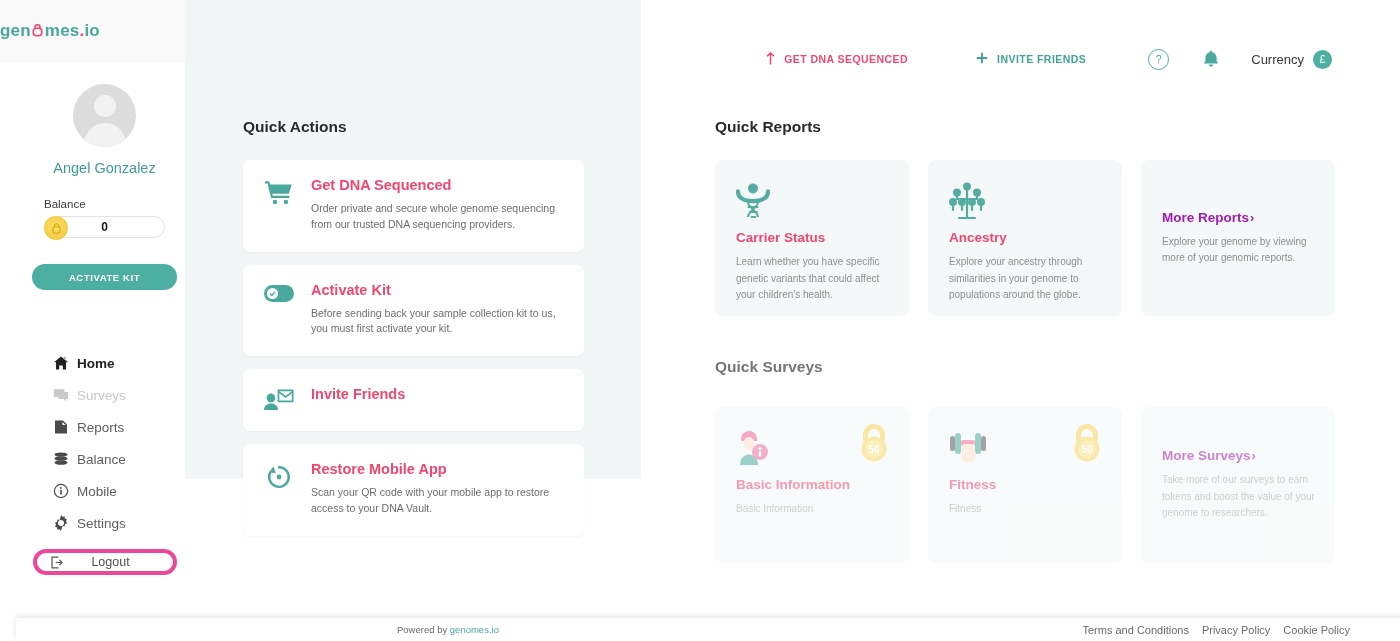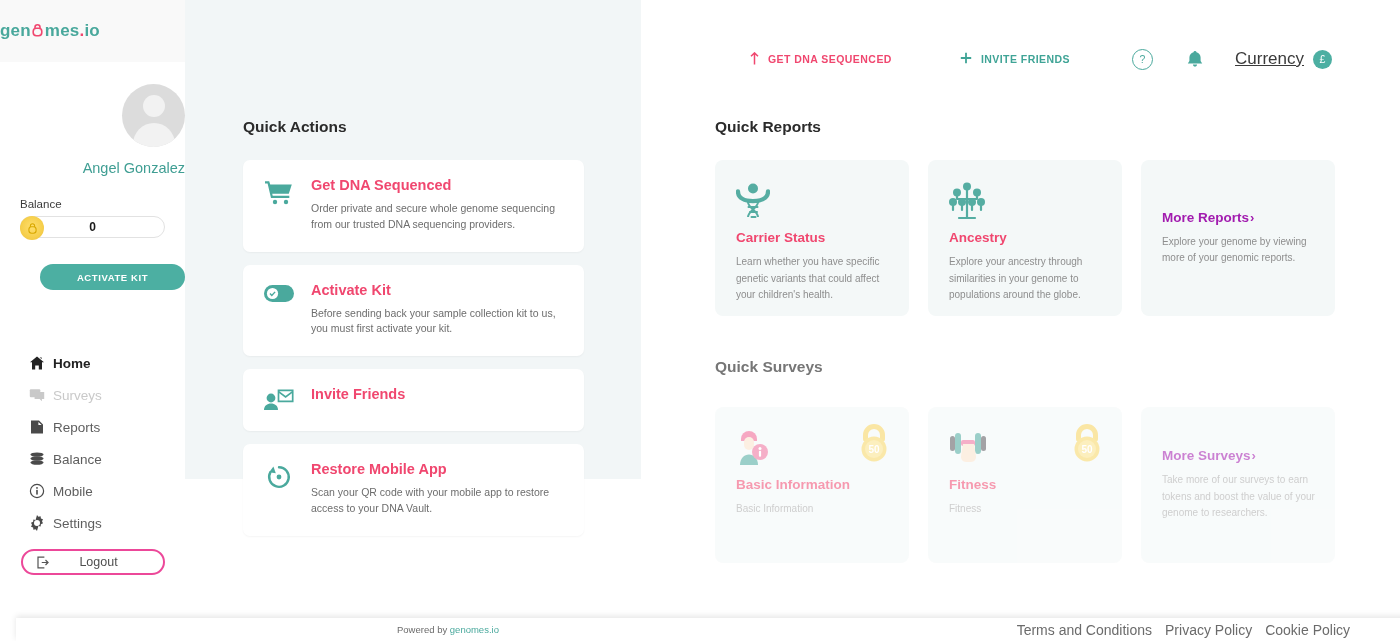--- a/index.html
+++ b/index.html
@@ -21,21 +21,21 @@
   .logo-area {
     width: 100%; height: 62px;
     display: flex; align-items: center; justify-content: flex-start;
     background: #f9f9f9;
   }
   .logo { font-size: 17px; font-weight: 700; letter-spacing: .2px; color: #49a89c; display: flex; align-items: baseline; }
   .logo .lock-o { display: inline-block; width: 13px; height: 14px; position: relative; margin: 0 .5px; }
   .logo .lock-o svg { position: absolute; left: 0; top: 1px; }
   .logo .dot { color: #f0476f; }
 
-  .profile { width: 100%; display: flex; flex-direction: column; align-items: flex-end; padding-top: 22px; background:#fff; flex:1; }
+  .profile { width: 100%; display: flex; flex-direction: column; align-items: center; padding-top: 22px; background:#fff; flex:1;padding-left:24px; }
   .avatar {
     width: 63px; height: 63px; border-radius: 50%; background: #dcdcdc;
     position: relative; overflow: hidden;
   }
   .avatar .head { position: absolute; width: 22px; height: 22px; border-radius: 50%; background: #f2f2f2; left: 50%; top: 11px; transform: translateX(-50%); }
   .avatar .body { position: absolute; width: 42px; height: 26px; border-radius: 21px 21px 0 0; background: #f2f2f2; left: 50%; bottom: -2px; transform: translateX(-50%); }
   .user-name { margin-top: 13px; font-size: 14.5px; color: #3f9e93; font-weight: 400; }
 
   .balance-block { width: 100%; padding: 0 20px; margin-top: 22px; }
   .balance-label { font-size: 11.5px; color: #3a3a3a; margin-bottom: 6px; }
@@ -63,21 +63,21 @@
     cursor: pointer; text-decoration: none;
   }
   .nav-icon { width: 17px; display: flex; align-items: center; justify-content: center; color: #4a4a4a; }
   .nav-label { font-size: 13.5px; color: #5e5e5e; }
   .nav-item.active .nav-label { color: #222; font-weight: 700; }
   .nav-item.active .nav-icon { color: #222; }
   .nav-item.disabled .nav-label { color: #c9c9c9; }
   .nav-item.disabled .nav-icon { color: #c9c9c9; }
 
   .logout-btn {
-    width: 144px; height: 26px; margin: 10px auto 0; border: 2px solid #ec4899; border-radius: 14px;
+    width: 144px; height: 26px; margin: 10px auto 0; border: 4px solid #ec4899; border-radius: 14px;
     background: #fff; display: flex; align-items: center; cursor: pointer;
   }
   .logout-btn .lo-icon { width: 40px; display: flex; align-items: center; justify-content: center; color: #555; }
   .logout-btn .lo-label { font-size: 12.5px; color: #4e4e4e; flex: 1; text-align: center; padding-right: 28px; }
 
   
   .col-actions {
     width: 456px; flex: 0 0 456px; background: #f2f6f7; height: 479px;
     padding: 118px 57px 0 58px;
   }
@@ -102,21 +102,21 @@
   .top-link { display: flex; align-items: center; gap: 9px; cursor: pointer; font-size: 10.5px; font-weight: 700; letter-spacing: .45px; }
   .top-link.dna { color: #f0476f; margin-right: 68px; }
   .top-link.invite { color: #3fa496; margin-right: 62px; }
   .help-btn {
     width: 21px; height: 21px; border: 1.4px solid #4aa99d; border-radius: 50%;
     display: flex; align-items: center; justify-content: center; color: #4aa99d;
     font-size: 10.5px; cursor: pointer; margin-right: 34px;
   }
   .bell { color: #4aa99d; cursor: pointer; margin-right: 32px; display:flex; }
   .currency { display: flex; align-items: center; gap: 9px; cursor: pointer; }
-  .currency-label { font-size: 17px; color: #3a3a3a; text-decoration: underline; }
+  .currency-label { font-size: 13px; color: #3a3a3a; }
   .currency-badge {
     width: 19px; height: 19px; border-radius: 50%; background: #4cafa2; color: #fff;
     font-size: 10.5px; display: flex; align-items: center; justify-content: center;
   }
 
   .grid { display: flex; gap: 19px; }
   .rep-card {
     width: 194px; flex: 0 0 194px; height: 156px; border-radius: 8px; background: #f4f8f8;
     padding: 22px 19px 0 21px; cursor: pointer; position: relative;
   }
@@ -138,21 +138,21 @@
   
   .footer {
     position: absolute; left: 16px; bottom: 0; width: 1400px; height: 23px;
     background: #fff; display: flex; align-items: center;
     box-shadow: 0 -2px 6px rgba(0,0,0,0.10);
     z-index: 10;
   }
   .footer-left { margin-left: 381px; font-size: 9.5px; color: #6b6b6b; }
   .footer-left .fl-link { color: #4aa99d; cursor: pointer; }
   .footer-right { margin-left: auto; margin-right: 66px; display: flex; gap: 13px; }
-  .footer-right span { font-size: 14px; color: #6b6b6b; cursor: pointer; }
+  .footer-right span { font-size: 11px; color: #6b6b6b; cursor: pointer; }
 </style>
 </head>
 <body>
 
 <div class="app">
 
   <aside class="sidebar">
 
     <div class="logo-area">
       <div class="logo">

